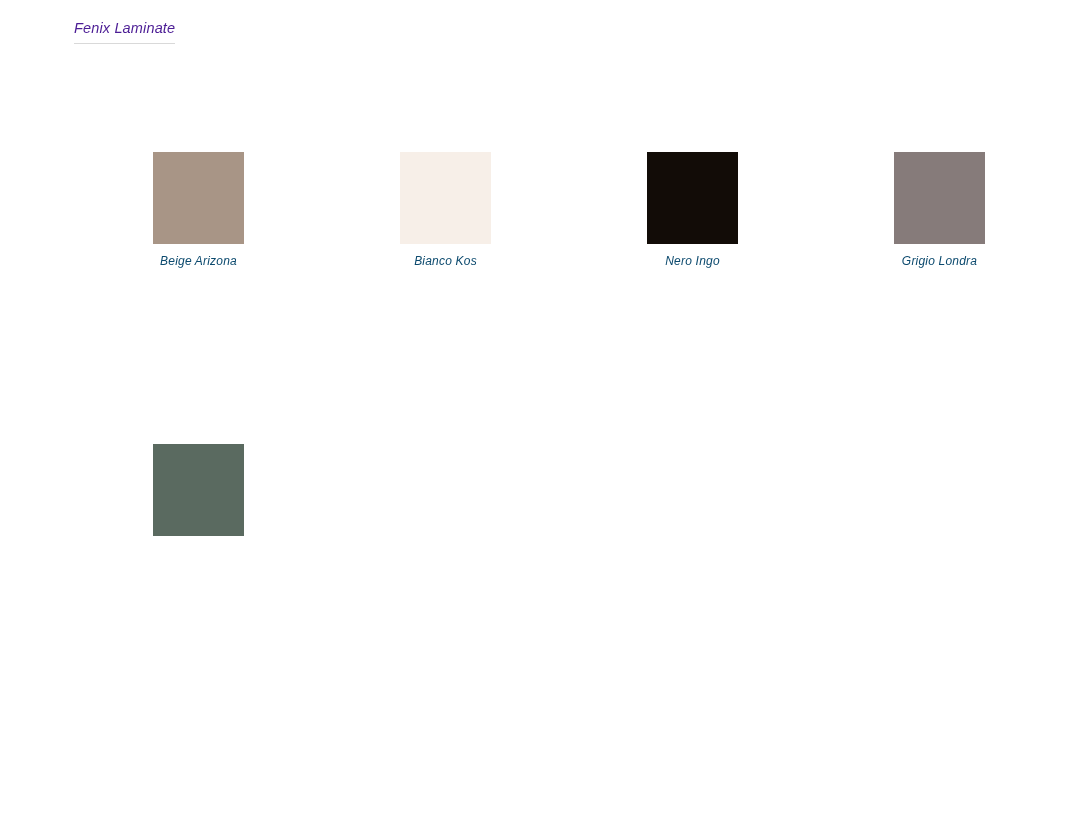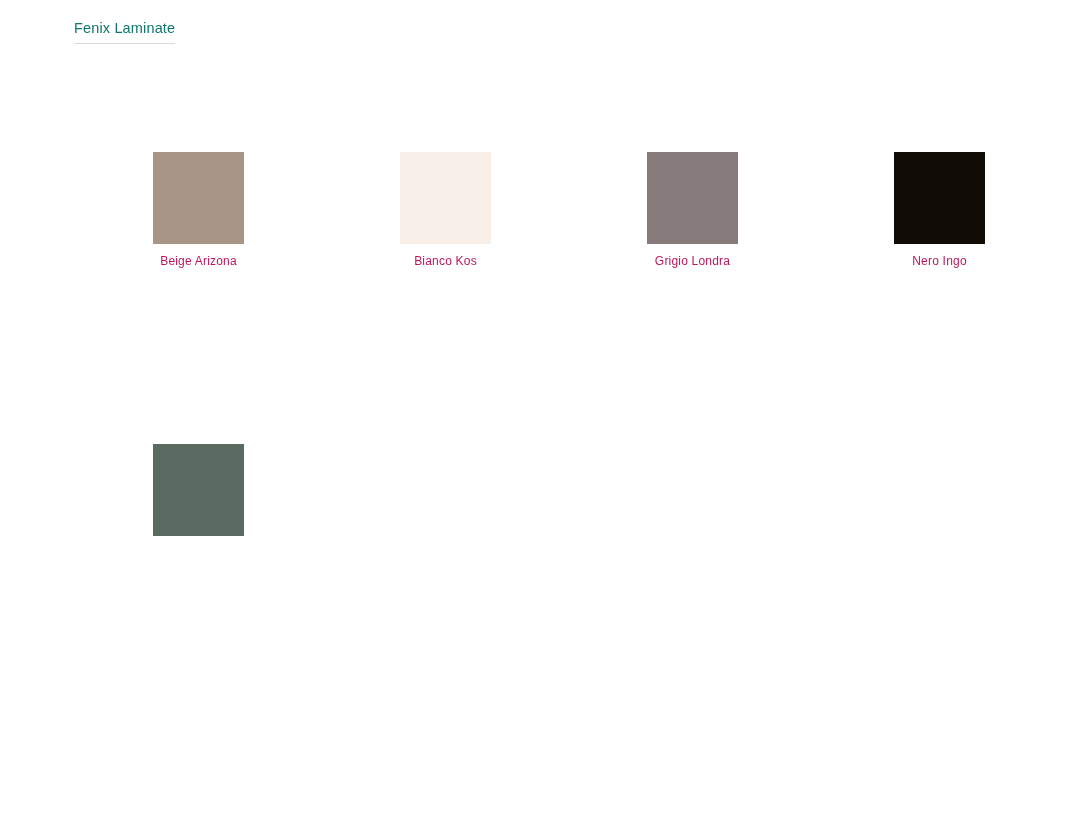--- a/index.html
+++ b/index.html
@@ -25,27 +25,28 @@
 
   
   .header {
     position: absolute;
     left: 74px;
     top: 18px;
   }
   .header-title {
     font-size: 14.5px;
     line-height: 20px;
-    color: #0f766e;
+    color: #4c1d95;
     font-weight: 400;
     letter-spacing: 0.15px;
     white-space: nowrap;
     padding-bottom: 5px;
     border-bottom: 1px solid #d9d9d9;
     display: inline-block;
+    font-style: italic;
   }
 
   
   .swatch-grid {
     position: absolute;
     left: 153px;
     top: 152px;
     width: 833px;
     display: grid;
     grid-template-columns: repeat(4, 91px);
@@ -62,24 +63,25 @@
     height: 92px;
     display: block;
   }
 
   .swatch-label {
     margin-top: 9px;
     width: 91px;
     text-align: center;
     font-size: 12px;
     line-height: 16px;
-    color: #be185d;
+    color: #0c4a6e;
     font-weight: 400;
     letter-spacing: 0.2px;
     white-space: nowrap;
+    font-style: italic;
   }
 </style>
 </head>
 <body>
 
 <div class="page">
 
   <div class="header">
     <div class="header-title">Fenix Laminate</div>
   </div>
@@ -88,25 +90,25 @@
 
   <div class="swatch-cell">
         <div class="swatch-chip" style="background: rgb(168, 149, 134);"></div>
         <div class="swatch-label">Beige Arizona</div>
       </div>
       <div class="swatch-cell">
         <div class="swatch-chip" style="background: rgb(247, 239, 232);"></div>
         <div class="swatch-label">Bianco Kos</div>
       </div>
       <div class="swatch-cell">
+        <div class="swatch-chip" style="background: rgb(18, 12, 7);"></div>
+        <div class="swatch-label">Nero Ingo</div>
+      </div>
+      <div class="swatch-cell">
         <div class="swatch-chip" style="background: rgb(134, 123, 122);"></div>
         <div class="swatch-label">Grigio Londra</div>
-      </div>
-      <div class="swatch-cell">
-        <div class="swatch-chip" style="background: rgb(18, 12, 7);"></div>
-        <div class="swatch-label">Nero Ingo</div>
       </div>
       <div class="swatch-cell">
         <div class="swatch-chip" style="background: rgb(90, 106, 96);"></div>
       </div>
     </div>
 
 </div>
 
 </body></html>

